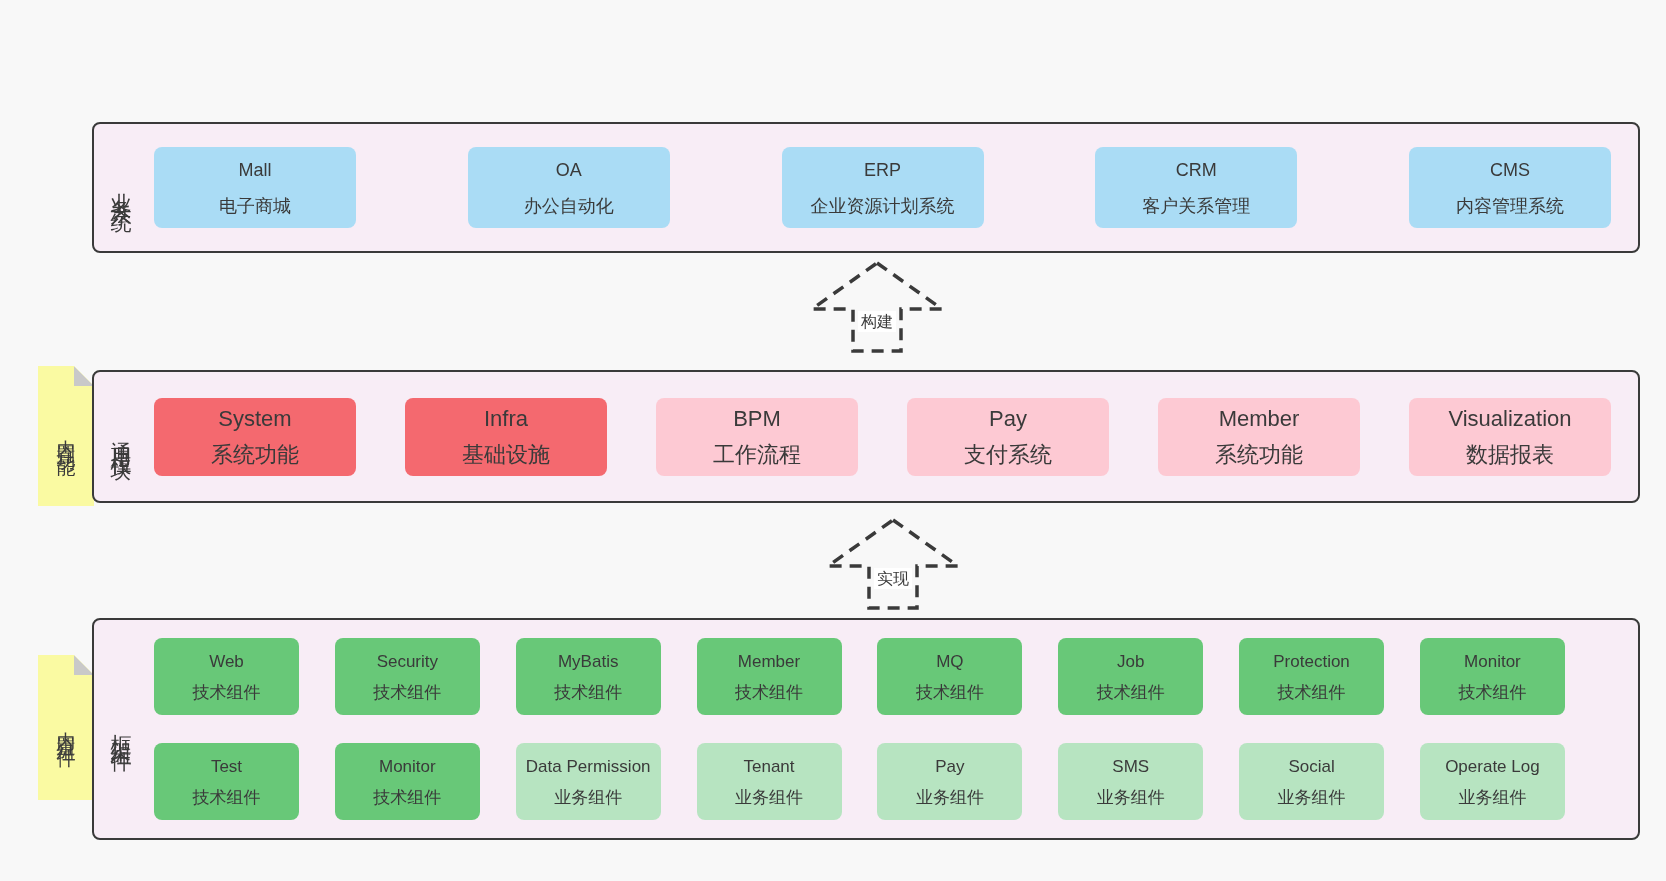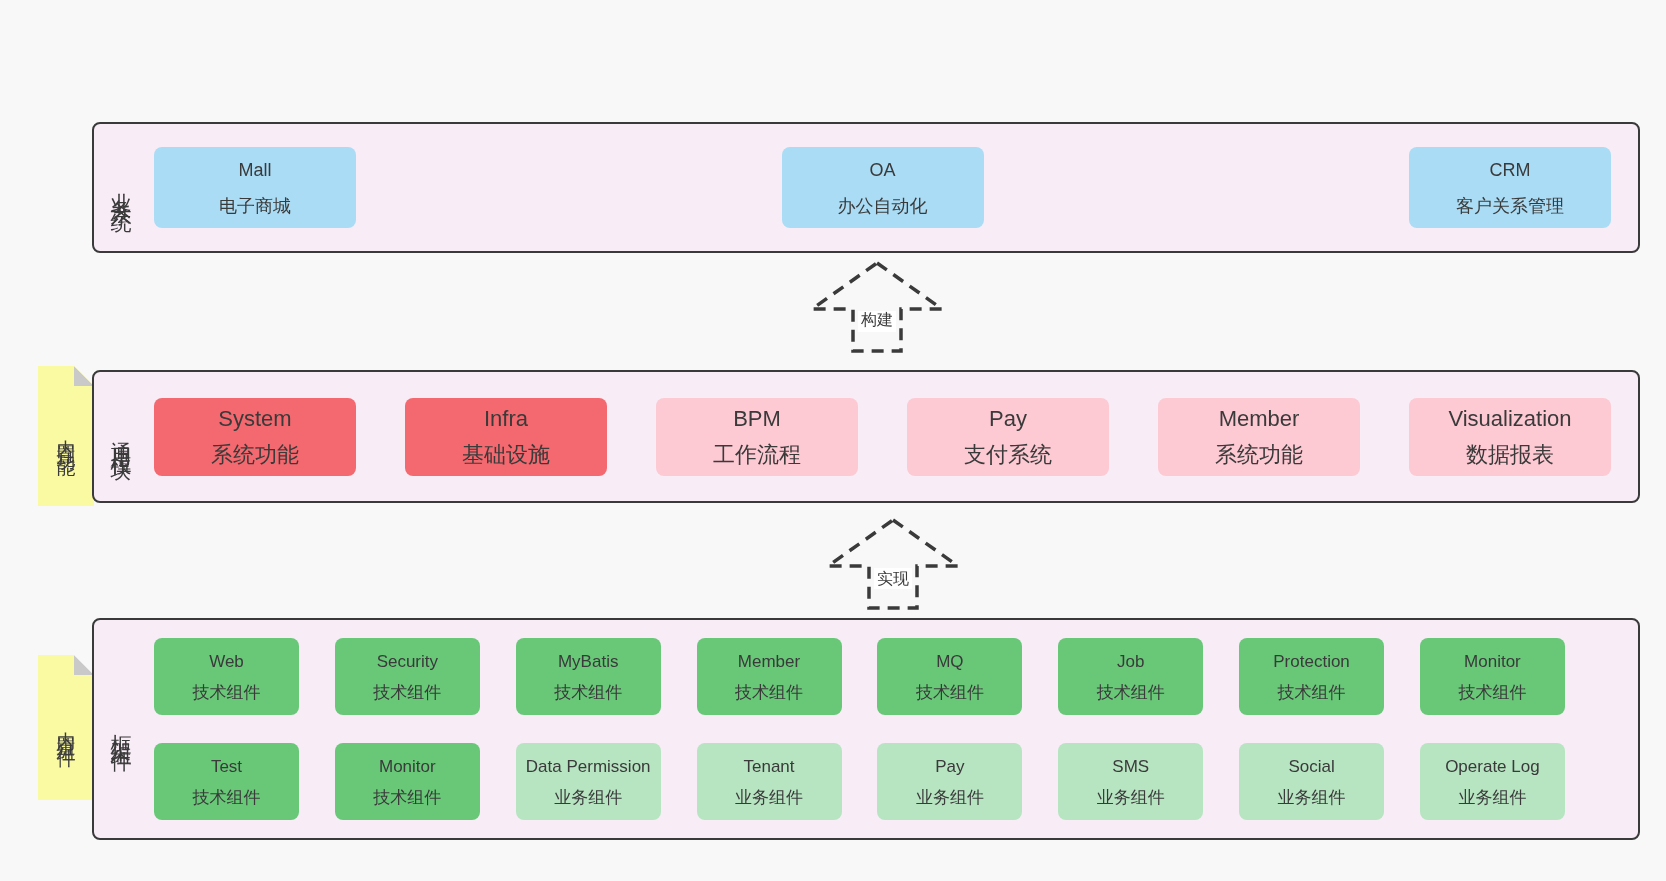--- a/index.html
+++ b/index.html
@@ -60,21 +60,21 @@
     position:absolute;top:0;right:0;width:20px;height:20px;
     background:var(--sticky-fold,#c9c9c9);
     clip-path:polygon(0 0,100% 100%,0 100%);
   }
   .sticky .stext{
     writing-mode:vertical-rl;text-orientation:upright;
     font-size:19px;letter-spacing:6px;color:var(--text,#3a3a3a);
   }
   
   .arrow{position:absolute;width:136px;height:94px;z-index:1;}
-  .arrow-1{left:809px;top:260px;font-family:Liberation Mono, monospace;}
+  .arrow-1{left:809px;top:260px;}
   .arrow-2{left:825px;top:517px;}
   .arrow svg{position:absolute;left:0;top:0;}
   .arrow polygon{
     fill:none;stroke:var(--arrow,#3a3a3a);stroke-width:3.5;
     stroke-dasharray:12 8;
   }
   .arrow .alabel{
     position:absolute;left:50%;top:51px;transform:translateX(-50%);
     background:var(--arrow-label-bg,#ffffff);
     font-size:16px;line-height:21px;padding:0 3px;white-space:nowrap;
@@ -100,22 +100,30 @@
     <div class="boxes">
       <div class="node v-blue">
         <div>Mall</div>
         <div>电子商城</div>
       </div>
       <div class="node v-blue">
         <div>OA</div>
         <div>办公自动化</div>
       </div>
       <div class="node v-blue">
+        <div>ERP</div>
+        <div>企业资源计划系统</div>
+      </div>
+      <div class="node v-blue">
         <div>CRM</div>
         <div>客户关系管理</div>
+      </div>
+      <div class="node v-blue">
+        <div>CMS</div>
+        <div>内容管理系统</div>
       </div>
     </div>
   </section>
 
   <div class="arrow arrow-1">
     <svg width="136" height="94" viewBox="0 0 136 94">
       <polygon points="68,3 133,49 92,49 92,91 44,91 44,49 3,49"></polygon>
     </svg>
     <span class="alabel">构建</span>
   </div>

